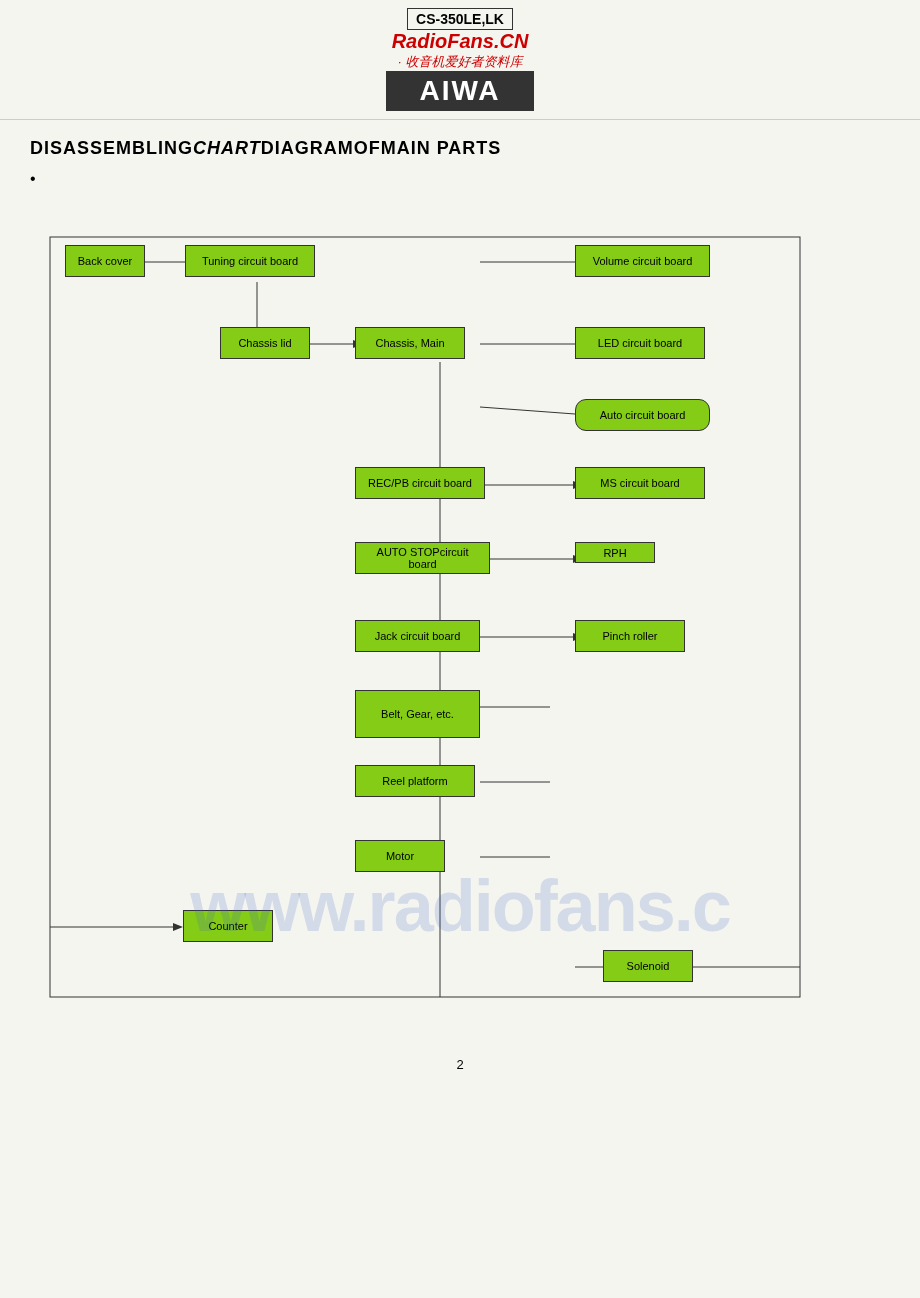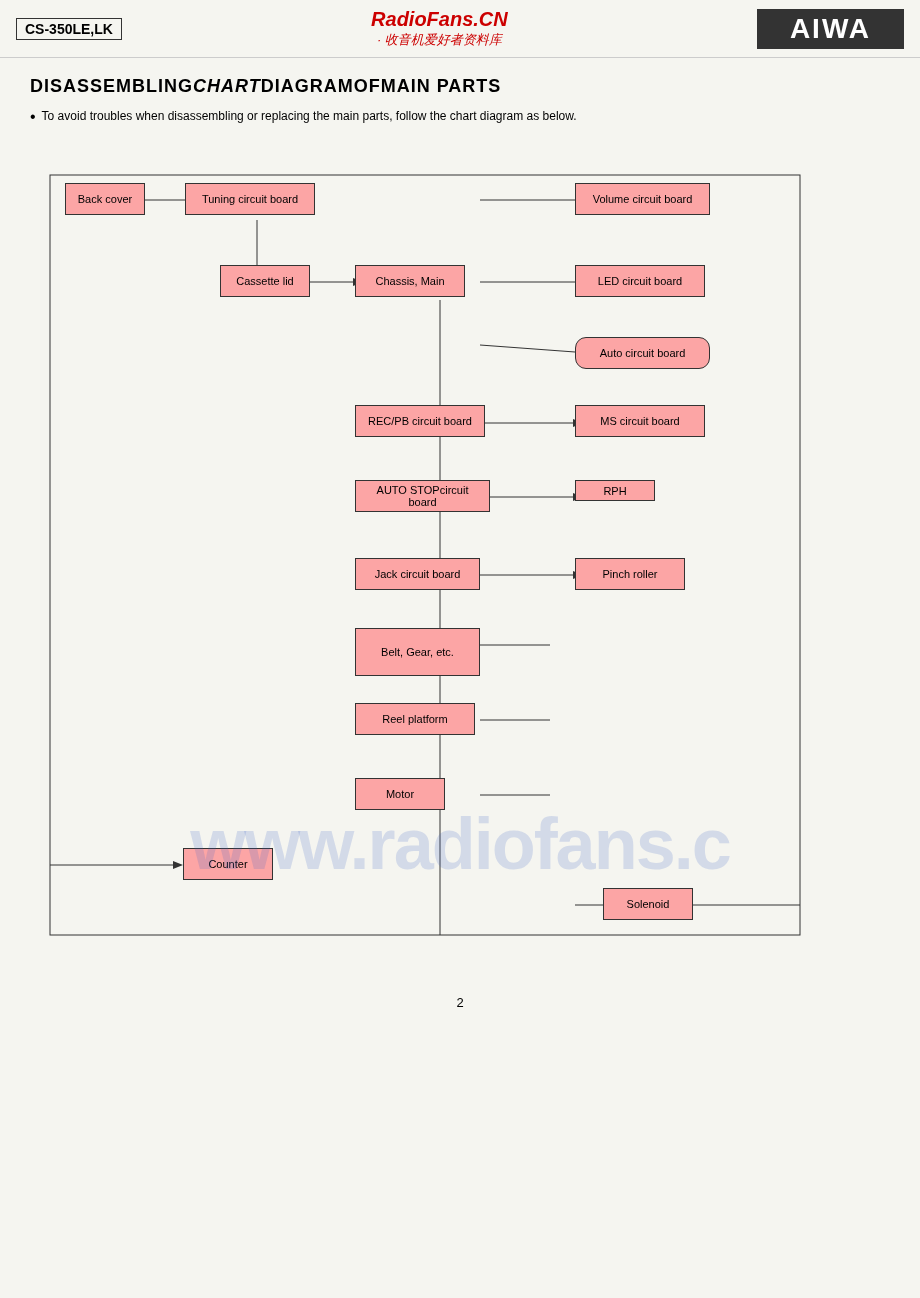--- a/index.html
+++ b/index.html
@@ -13,20 +13,21 @@
     }
 
     
     .header {
       display: flex;
       align-items: center;
       justify-content: space-between;
       padding: 8px 16px;
       border-bottom: 1px solid #ccc;
       background: #f5f5f0;
+      flex-direction: column;
     }
     .model-label {
       font-size: 14px;
       font-weight: bold;
       border: 1px solid #333;
       padding: 2px 8px;
     }
     .site-title {
       text-align: center;
       font-style: italic;
@@ -76,21 +77,21 @@
     .diagram-container {
       position: relative;
       margin: 10px 20px;
       height: 820px;
     }
 
     
     .box {
       position: absolute;
       border: 1px solid #333;
-      background: #fca5a5;
+      background: #84cc16;
       display: flex;
       align-items: center;
       justify-content: center;
       font-size: 11px;
       text-align: center;
       padding: 4px 6px;
     }
 
     
     .lines-svg {
@@ -137,21 +138,20 @@
 <div class="page-title">
   <span class="disassembling">DISASSEMBLING</span>
   <span class="chart">CHART</span>
   <span class="diagram">DIAGRAM</span>
   <span class="of">OF</span>
   <span class="main-parts">MAIN PARTS</span>
 </div>
 
 <div class="instruction">
   <span class="bullet">•</span>
-  <span>To avoid troubles when disassembling or replacing the main  parts, follow the chart diagram as below.</span>
 </div>
 
 <div class="diagram-container">
 
   <svg class="lines-svg">
 
     <rect x="30" y="30" width="750" height="760" fill="none" stroke="#333" stroke-width="1"></rect>
 
     <line x1="115" y1="55" x2="165" y2="55" stroke="#333" stroke-width="1"></line>
 
@@ -207,21 +207,21 @@
 
   <div class="box" style="left:45px; top:38px; width:80px; height:32px;">
     <span>Back cover</span>
   </div>
 
   <div class="box" style="left:165px; top:38px; width:130px; height:32px;">
     <span>Tuning circuit board</span>
   </div>
 
   <div class="box" style="left:200px; top:120px; width:90px; height:32px;">
-    <span>Cassette lid</span>
+    <span>Chassis lid</span>
   </div>
 
   <div class="box" style="left:335px; top:120px; width:110px; height:32px;">
     <span>Chassis, Main</span>
   </div>
 
   <div class="box" style="left:555px; top:38px; width:135px; height:32px;">
     <span>Volume circuit board</span>
   </div>
 

